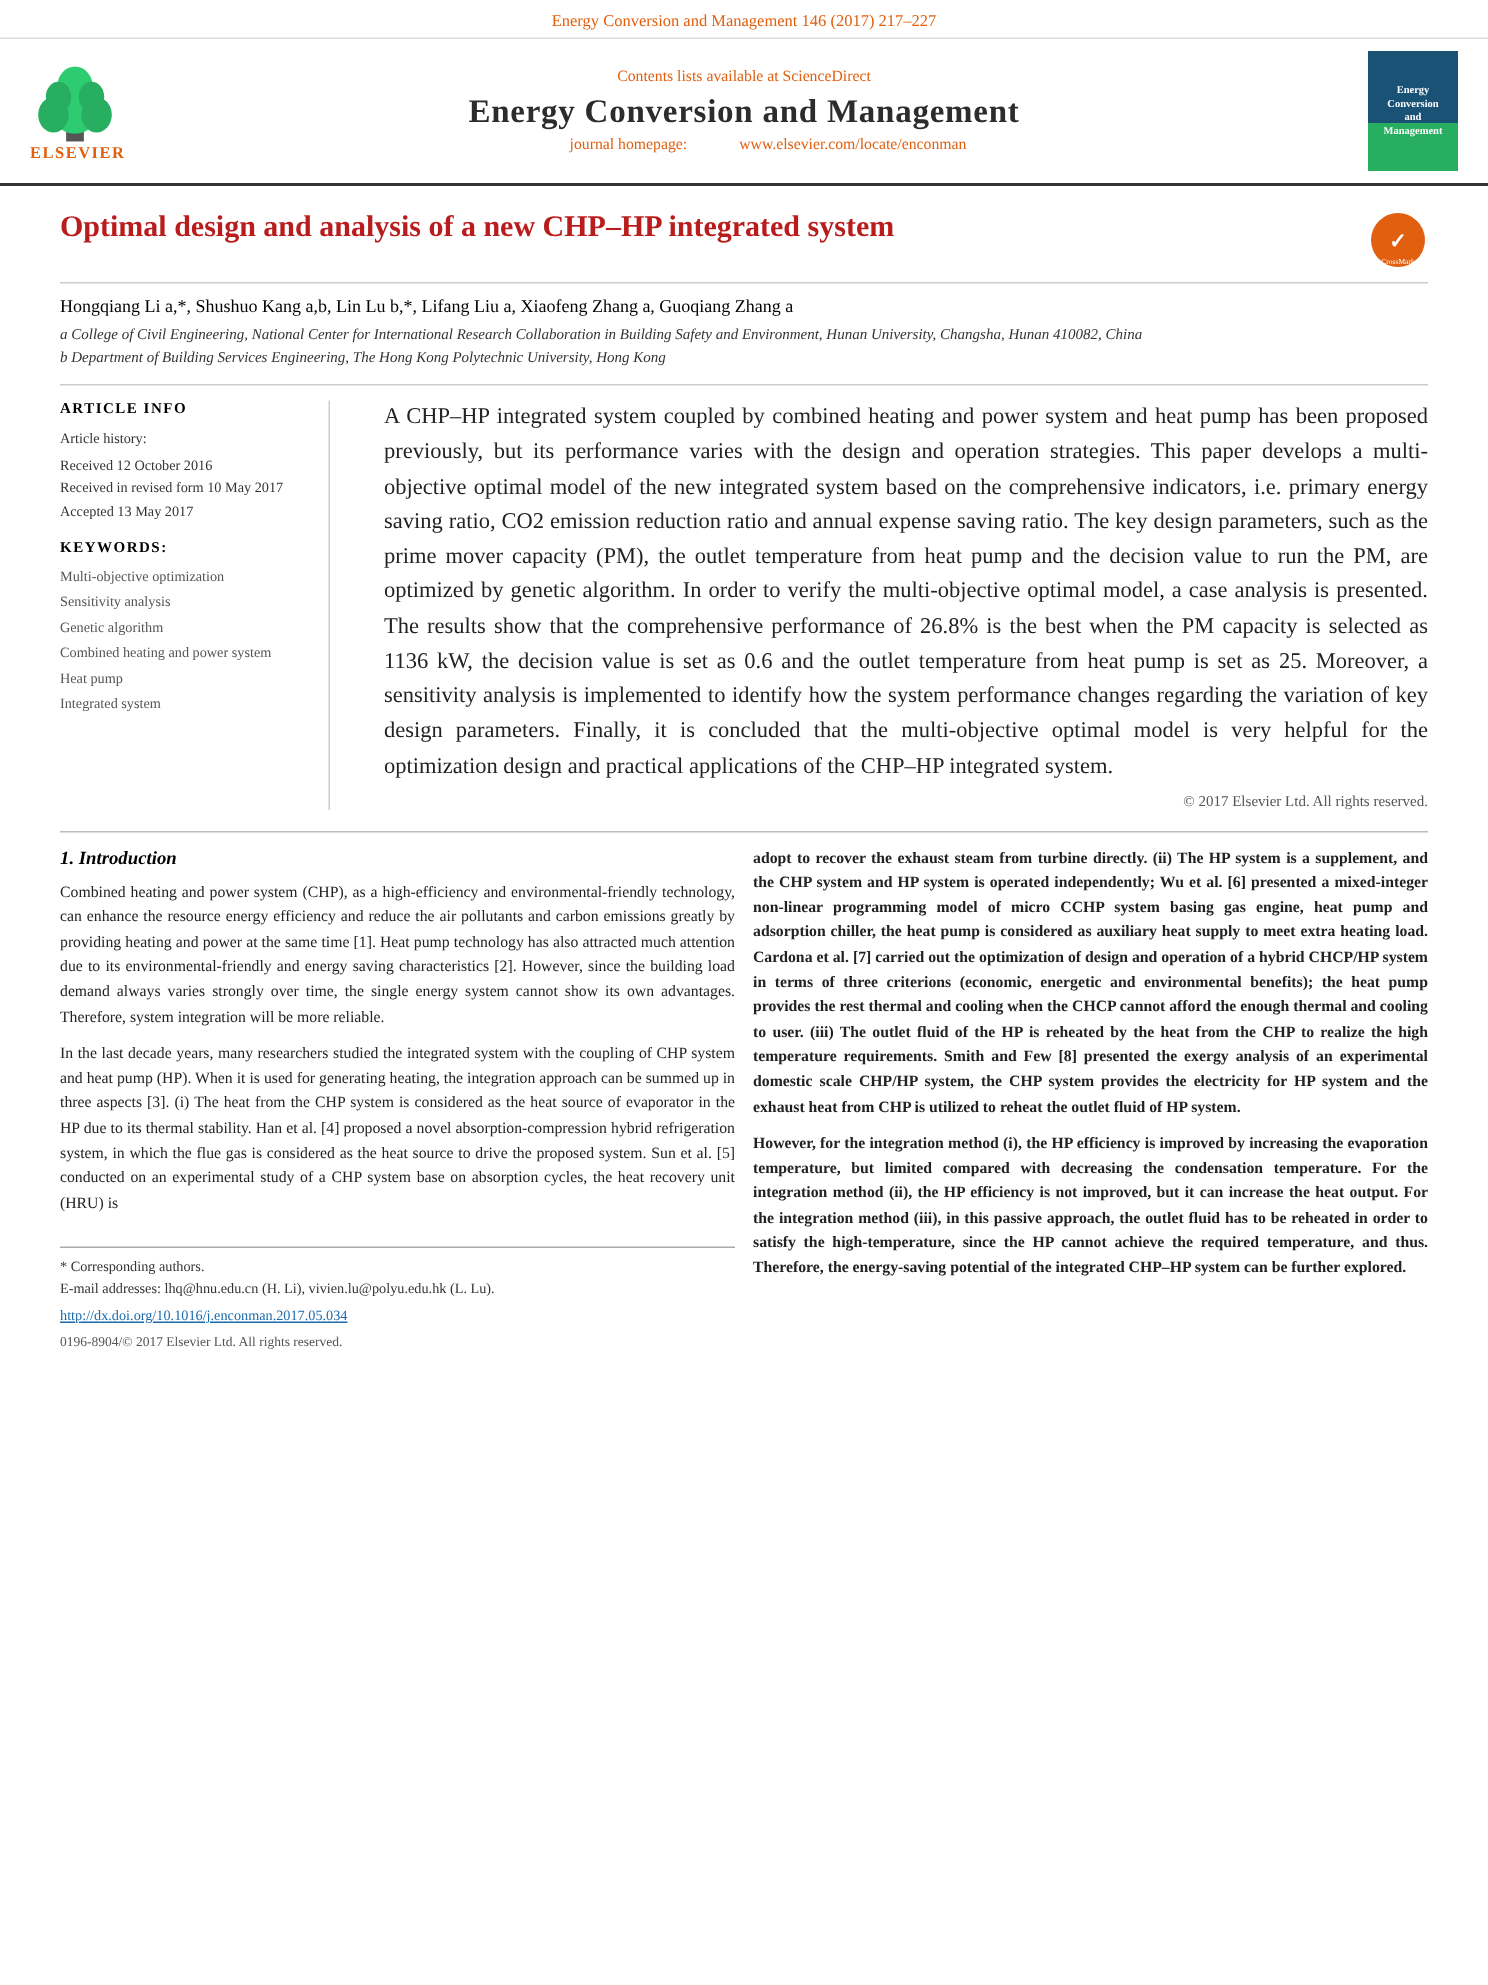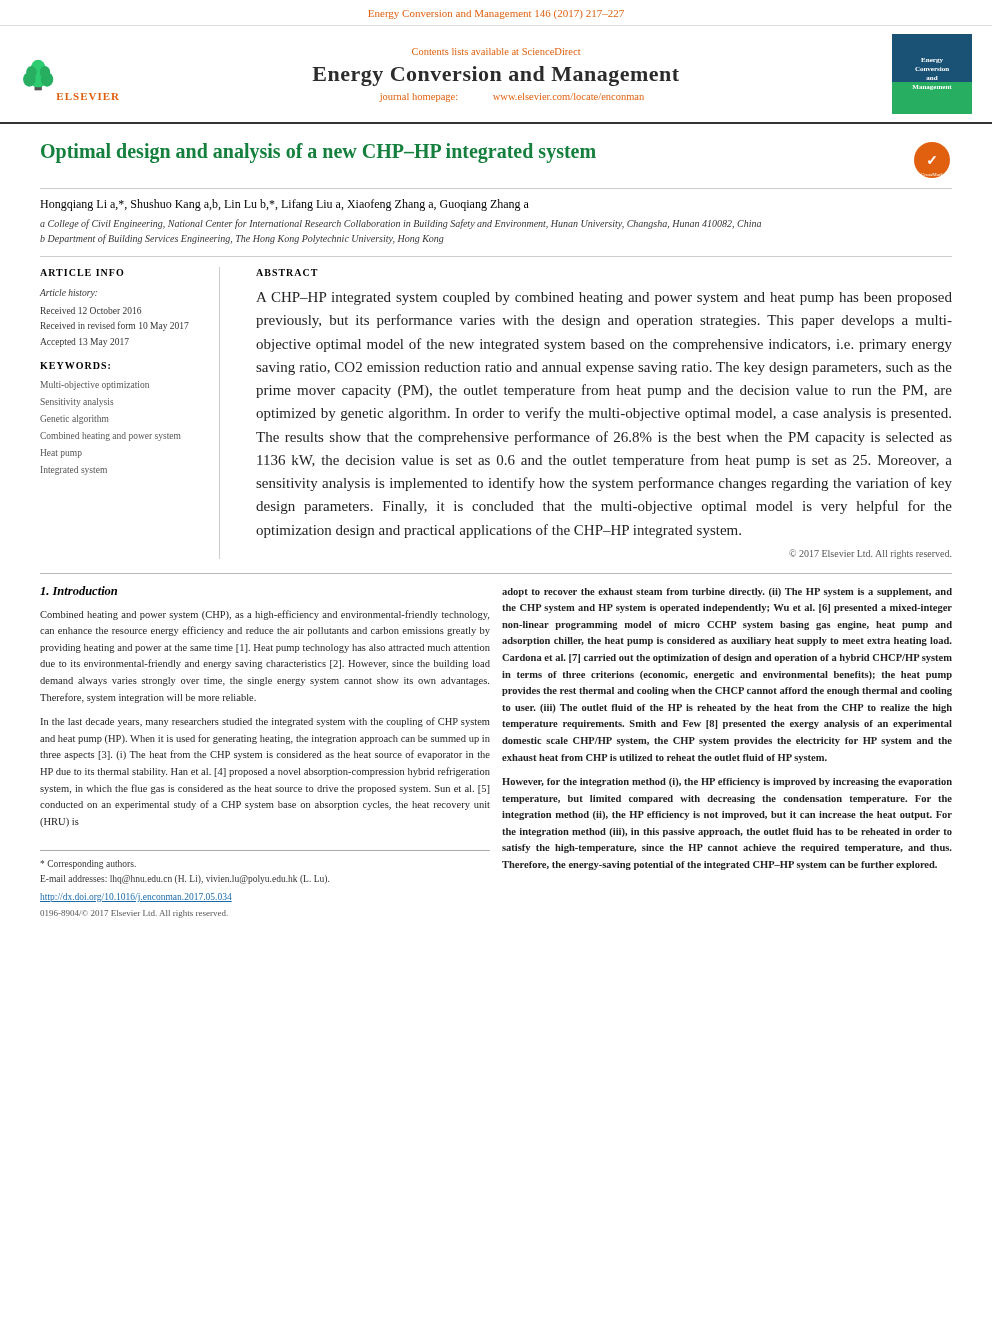--- a/index.html
+++ b/index.html
@@ -28,21 +28,22 @@
       align-items: center;
       justify-content: space-between;
       padding: 8px 20px;
       border-bottom: 2px solid #333;
     }
     .journal-header-left {
       width: 100px;
     }
     .elsevier-logo {
       display: flex;
-      align-items: flex-end;
+      flex-direction: column;
+      align-items: flex-start;
     }
     .elsevier-logo .elsevier-tree {
       width: 60px;
       height: 55px;
     }
     .elsevier-text {
       font-size: 11px;
       font-weight: bold;
       color: #e06010;
       letter-spacing: 1px;
@@ -74,21 +75,21 @@
     .journal-homepage span {
       color: #e06010;
       padding-left: 32px;
     }
     .journal-header-right {
       width: 100px;
       display: flex;
       justify-content: flex-end;
     }
     .ecm-logo {
-      width: 80px;
+      width: 60px;
       height: 80px;
       background: #1a5276;
       display: flex;
       align-items: center;
       justify-content: center;
       color: #fff;
       font-size: 8px;
       text-align: center;
       padding: 4px;
       position: relative;
@@ -116,21 +117,21 @@
     .article-title-section {
       padding: 16px 0 8px;
       border-bottom: 1px solid #ccc;
       display: flex;
       align-items: flex-start;
       justify-content: space-between;
     }
     .article-title {
       font-size: 20px;
       font-weight: bold;
-      color: #15803d;
+      color: #b91c1c;
       flex: 1;
     }
     .crossmark-logo {
       width: 40px;
       height: 40px;
       margin-left: 10px;
       flex-shrink: 0;
     }
     .authors-line {
       font-size: 12px;
@@ -165,21 +166,20 @@
       color: #000;
       margin-bottom: 8px;
     }
     .article-history {
       font-size: 9.5px;
       color: #333;
       margin-bottom: 10px;
       line-height: 1.6;
     }
     .article-history .history-label {
-      font-style: italic;
       font-size: 9.5px;
       color: #333;
       display: block;
       margin-bottom: 3px;
     }
     .keywords-section h3 {
       font-size: 10px;
       font-weight: bold;
       letter-spacing: 1px;
       text-transform: uppercase;
@@ -356,21 +356,20 @@
           <li>Sensitivity analysis</li>
           <li>Genetic algorithm</li>
           <li>Combined heating and power system</li>
           <li>Heat pump</li>
           <li>Integrated system</li>
         </ul>
       </div>
     </div>
 
     <div class="abstract-col">
-      <h3>ABSTRACT</h3>
       <p class="abstract-text">A CHP–HP integrated system coupled by combined heating and power system and heat pump has been proposed previously, but its performance varies with the design and operation strategies. This paper develops a multi-objective optimal model of the new integrated system based on the comprehensive indicators, i.e. primary energy saving ratio, CO2 emission reduction ratio and annual expense saving ratio. The key design parameters, such as the prime mover capacity (PM), the outlet temperature from heat pump and the decision value to run the PM, are optimized by genetic algorithm. In order to verify the multi-objective optimal model, a case analysis is presented. The results show that the comprehensive performance of 26.8% is the best when the PM capacity is selected as 1136 kW, the decision value is set as 0.6 and the outlet temperature from heat pump is set as 25. Moreover, a sensitivity analysis is implemented to identify how the system performance changes regarding the variation of key design parameters. Finally, it is concluded that the multi-objective optimal model is very helpful for the optimization design and practical applications of the CHP–HP integrated system.</p>
       <div class="copyright-line">© 2017 Elsevier Ltd. All rights reserved.</div>
     </div>
   </div>
 
   <hr class="section-divider">
 
   <div class="body-two-col">
 
     <div class="body-left-col">

